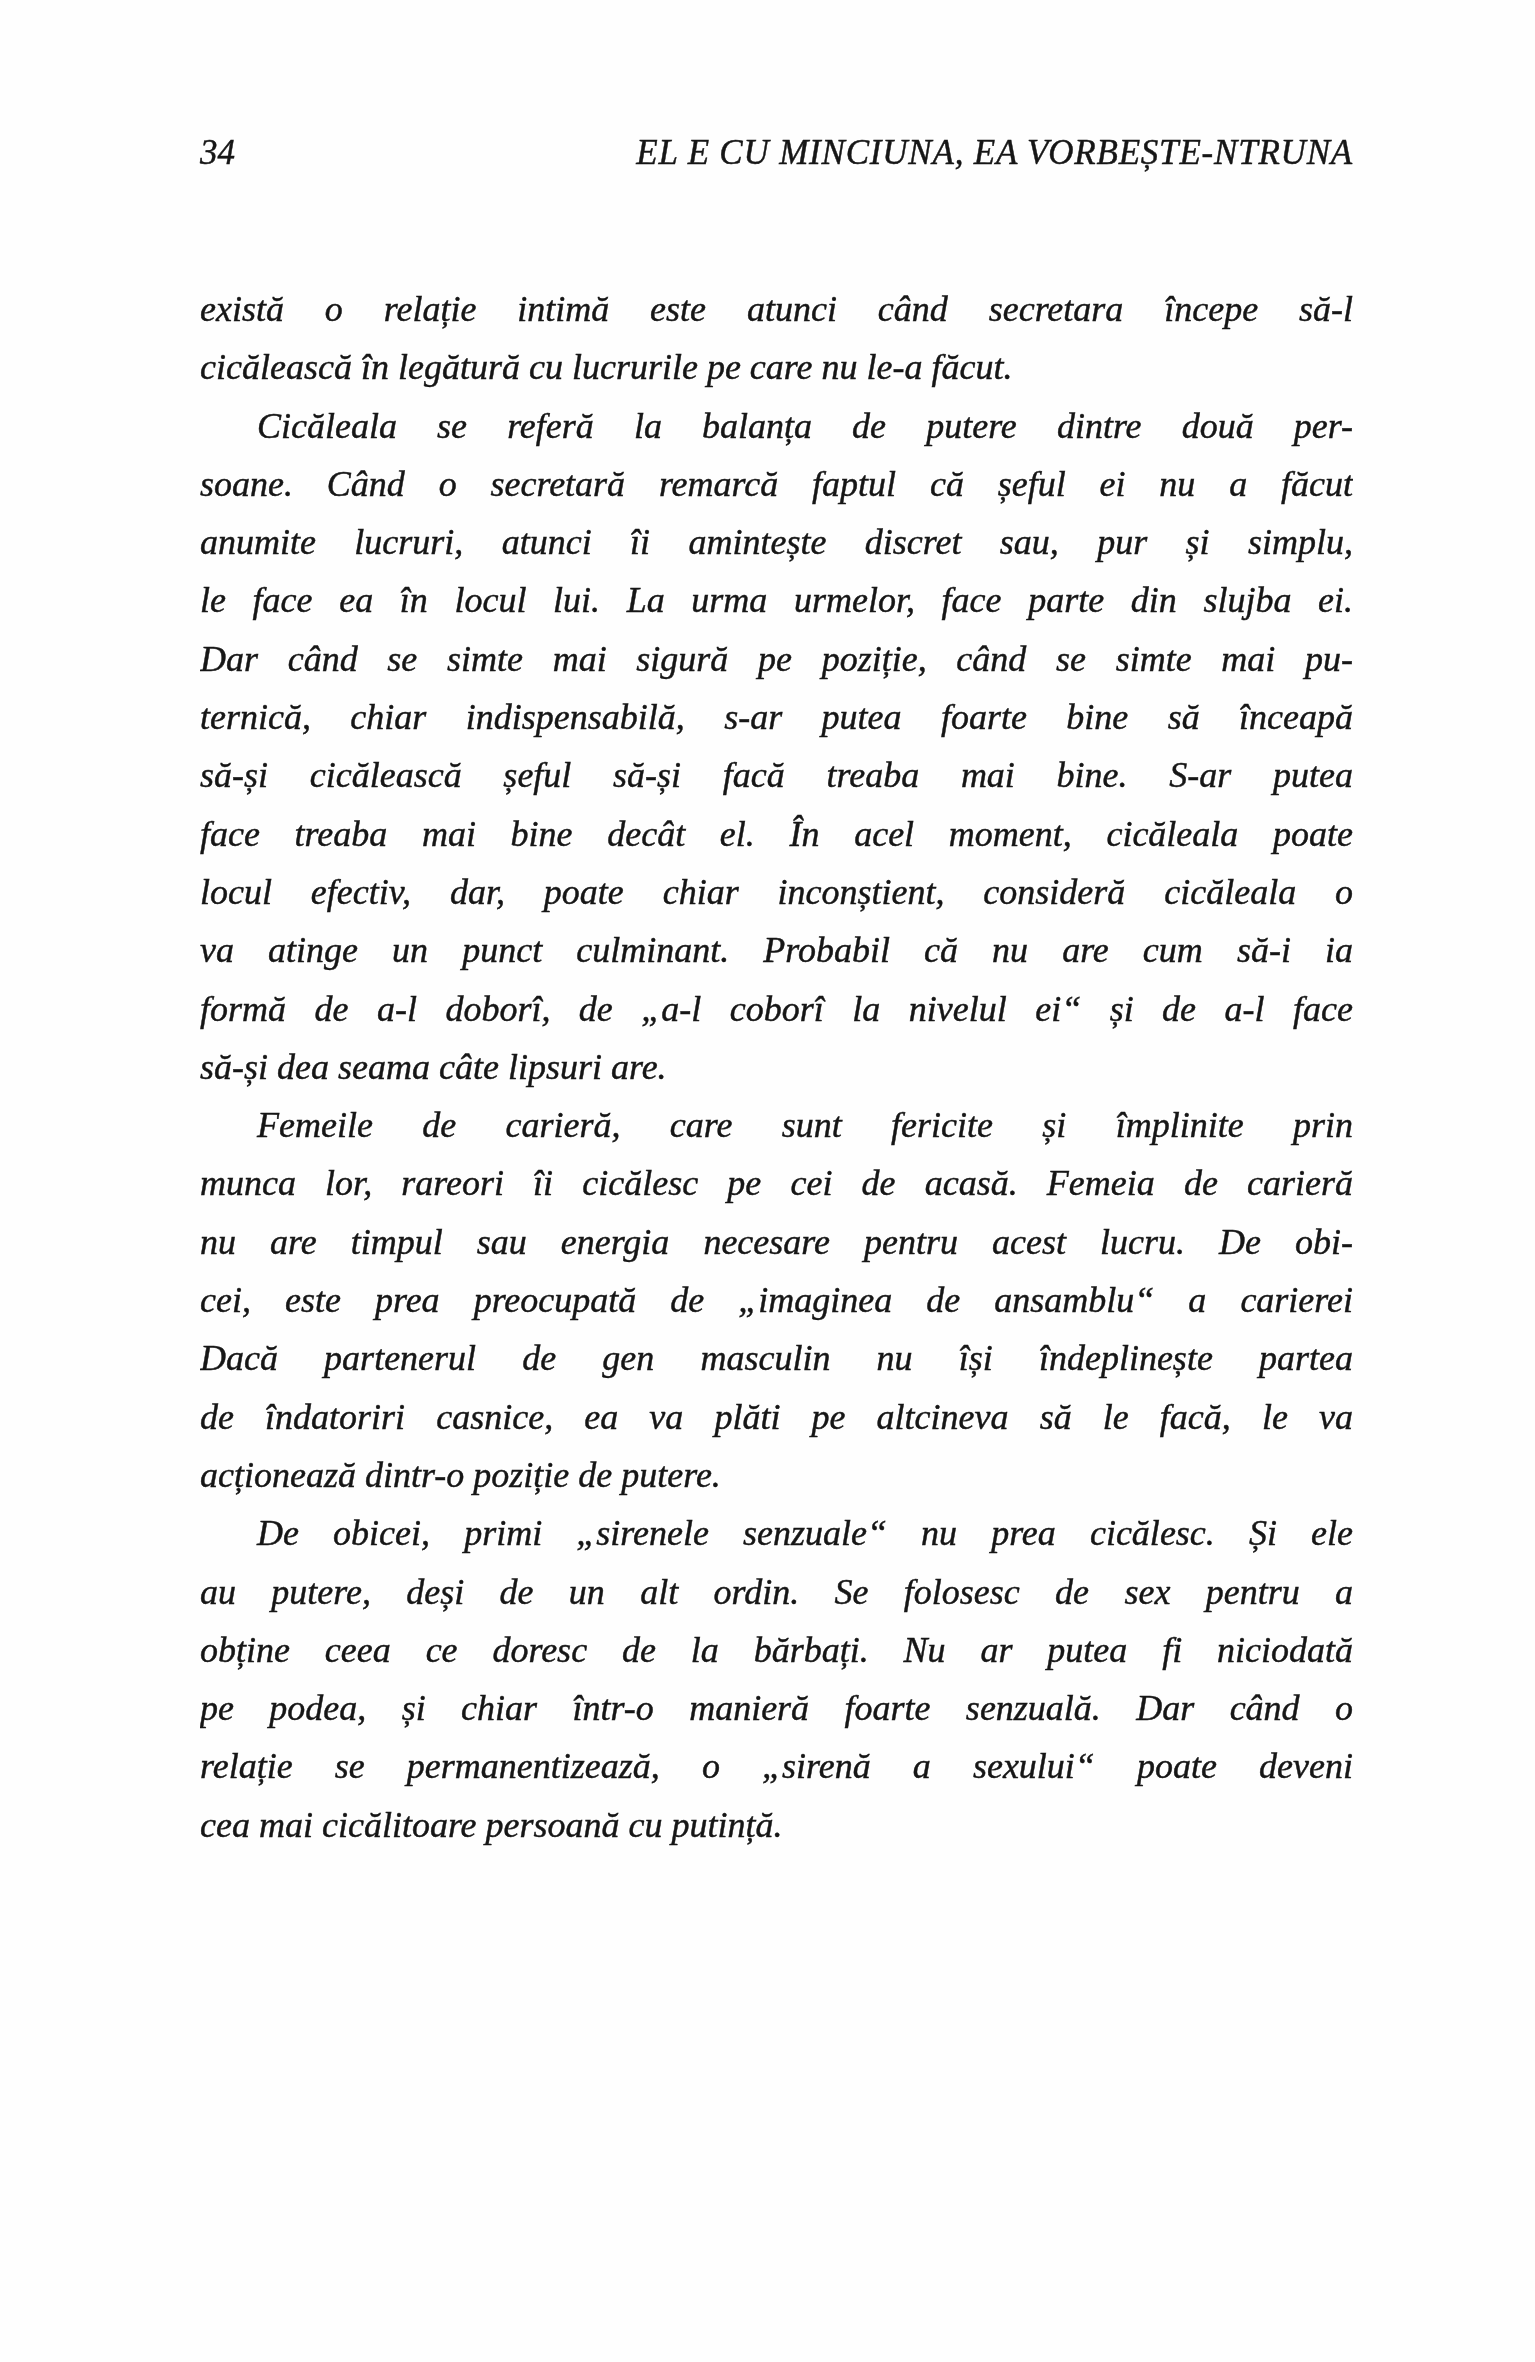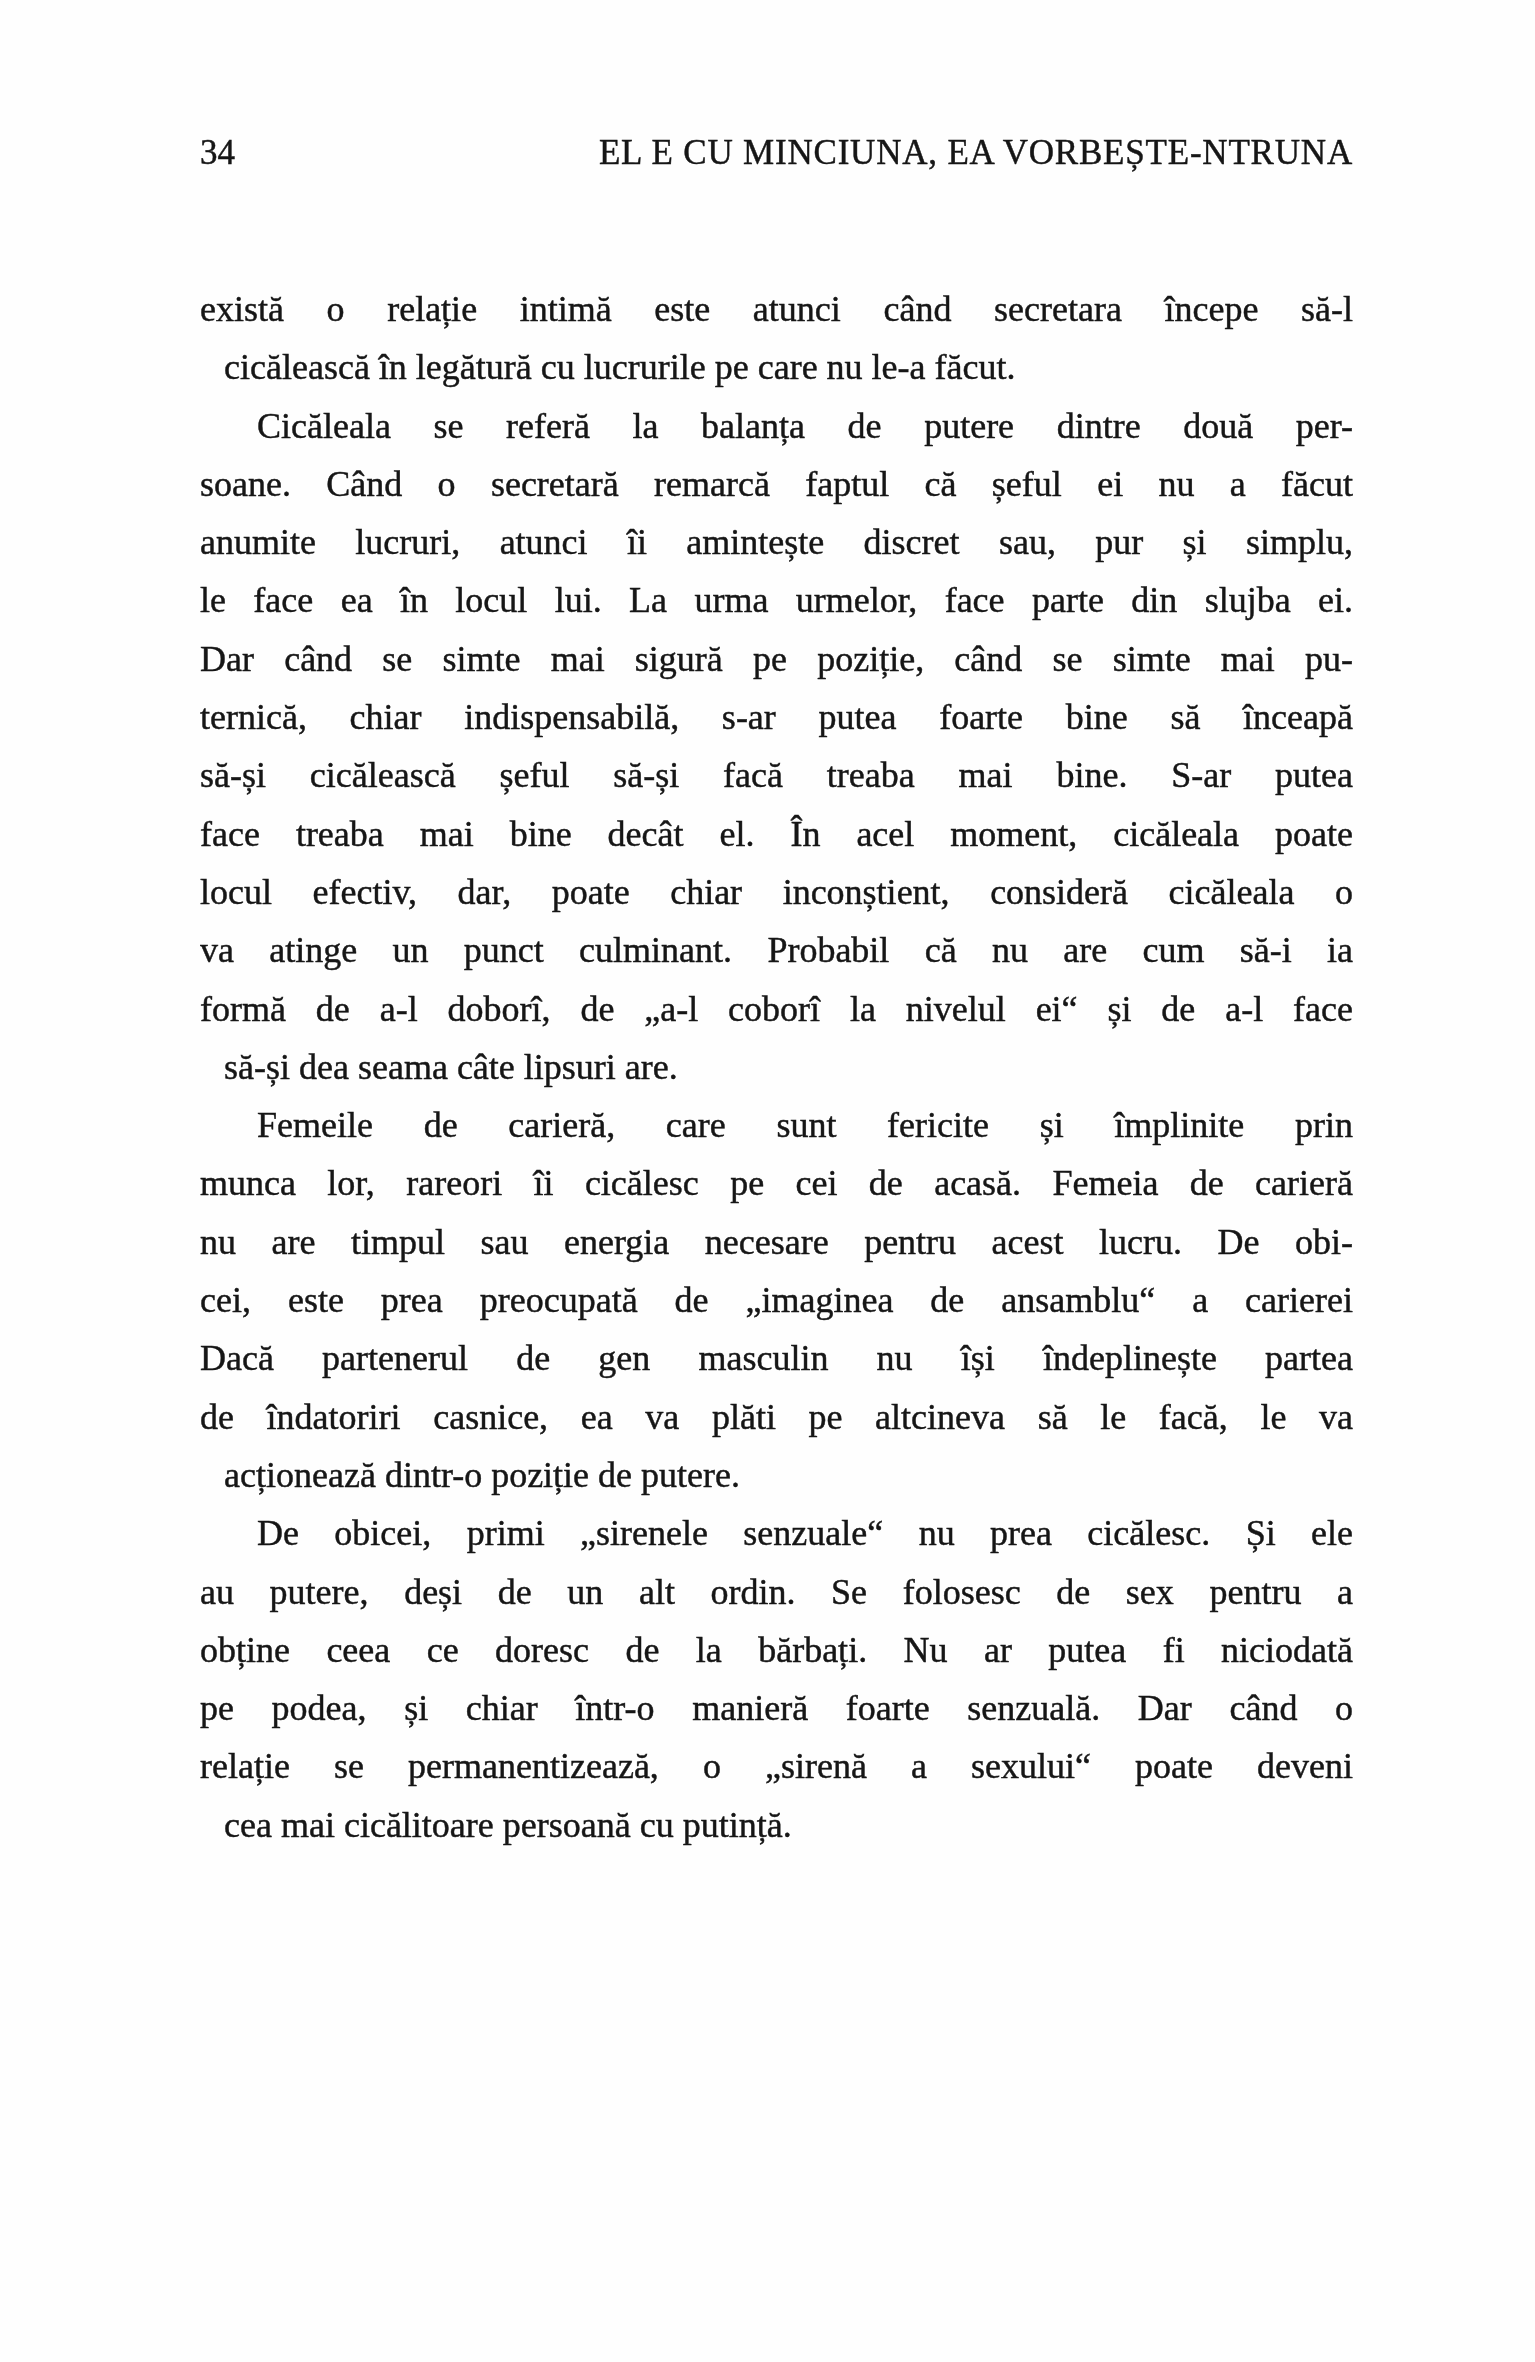--- a/index.html
+++ b/index.html
@@ -17,20 +17,21 @@
     color: #161616;
     font-family: "Liberation Serif", "DejaVu Serif", serif;
     -webkit-text-stroke: 0.45px #161616;
     overflow: hidden;
   }
   .content {
     position: absolute;
     left: 200px;
     top: 132px;
     width: 1153px;
+    font-style: italic;
   }
   .running-head {
     display: flex;
     justify-content: space-between;
     align-items: baseline;
     height: 42px;
   }
   .page-number {
     font-size: 35px;
     line-height: 42px;
@@ -51,21 +52,20 @@
     white-space: normal;
     text-align: justify;
     text-align-last: justify;
     overflow: hidden;
   }
   .line.indent {
     text-indent: 57px;
   }
   .line.end {
     text-align-last: left;
-    margin-left: 24px;
   }
 </style>
 </head>
 <body>
 
 <div class="page">
   <div class="content">
 
     <header class="running-head">
       <span class="page-number">34</span>

